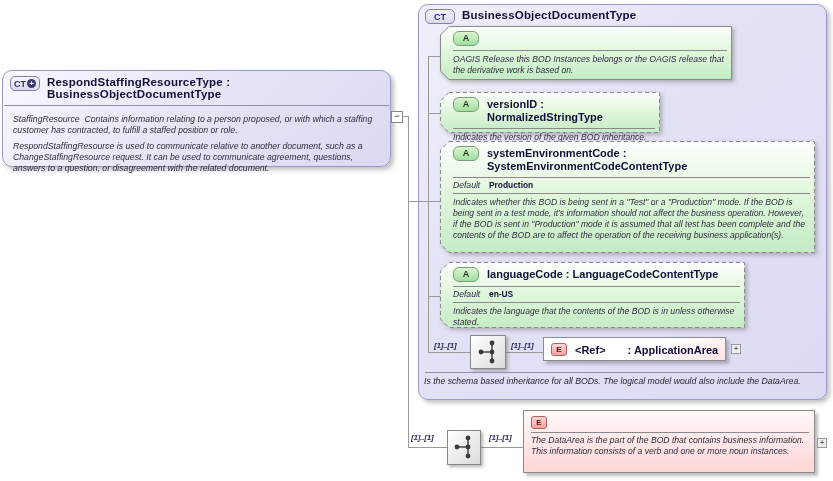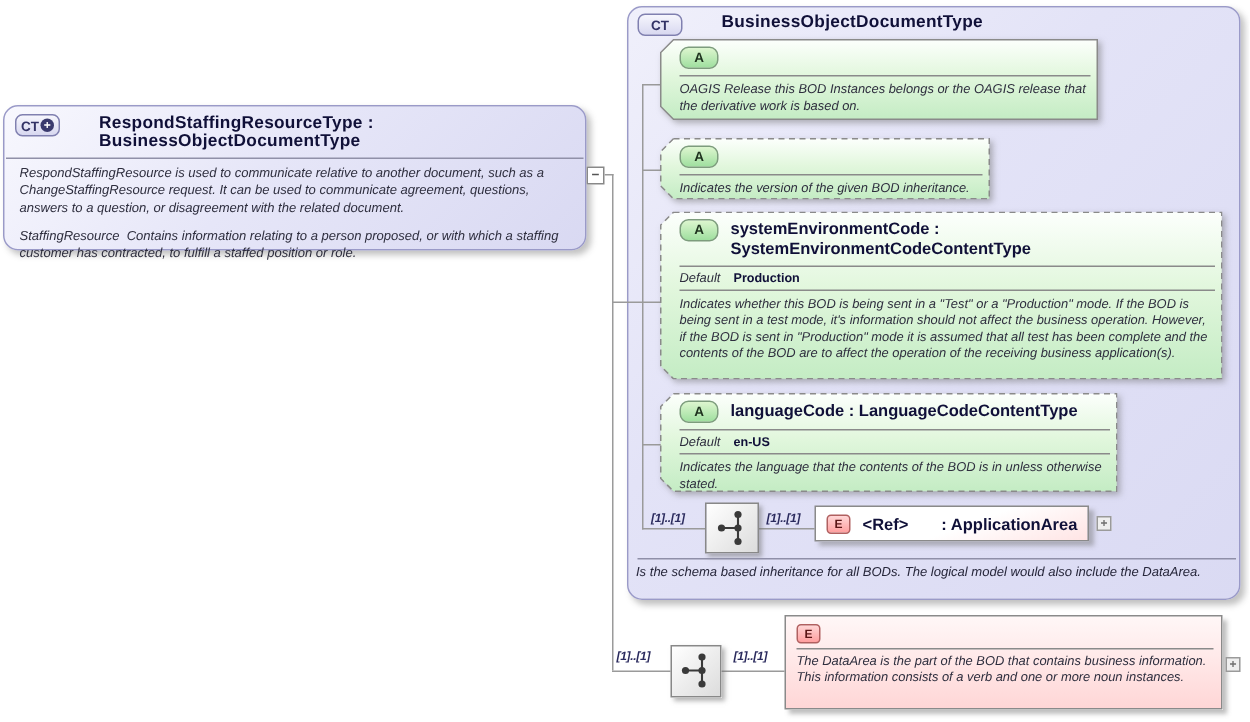--- a/index.html
+++ b/index.html
@@ -12,21 +12,21 @@
   
   .cline{position:absolute;background:#9a9a9a;z-index:1;}
   
   .bigbox{
     position:absolute;border:1px solid #9a9ac8;border-radius:10px;
     background:linear-gradient(135deg,#f8f8fe 0%,#e6e6f8 45%,#d9d9f2 100%);
     box-shadow:3px 3px 4px rgba(120,120,120,.45);
     z-index:2;box-sizing:border-box;
   }
   .box-head{display:flex;align-items:flex-start;gap:7px;padding:5px 8px 3px 7px;}
-  .box-title{font-weight:bold;font-size:11.5px;color:#101038;letter-spacing:.2px;margin-left:19px;}
+  .box-title{font-weight:bold;font-size:11.5px;color:#101038;letter-spacing:.2px;}
   .box-sep{border-top:1px solid #9090a8;margin:2px 1px 0 1px;}
   .para{font-style:italic;font-size:8.7px;line-height:1.3;color:#2e2e3e;
         padding:0 10px;white-space:pre-wrap;}
   
   .ct-icon{
     display:inline-flex;align-items:center;justify-content:center;gap:1px;
     height:13px;min-width:22px;padding:0 3px;
     border:1px solid #8080b0;border-radius:5px;
     background:linear-gradient(#f6f6fd,#d8d8f0);
     font-size:9px;font-weight:bold;color:#333366;flex:none;
@@ -109,22 +109,22 @@
 
 <div class="bigbox" style="left:2px;top:70px;width:389px;height:97px;">
   <div class="box-head">
     <span class="ct-icon">
       <span>CT</span>
         <span class="plus-circle">+</span>
     </span>
     <span class="box-title">RespondStaffingResourceType : BusinessObjectDocumentType</span>
   </div>
   <div class="box-sep"></div>
+  <div class="para" style="margin-top:8px;">StaffingResource  Contains information relating to a person proposed, or with which a staffing customer has contracted, to fulfill a staffed position or role.</div>
   <div class="para" style="margin-top:4px;">RespondStaffingResource is used to communicate relative to another document, such as a ChangeStaffingResource request. It can be used to communicate agreement, questions, answers to a question, or disagreement with the related document.</div>
-  <div class="para" style="margin-top:8px;">StaffingResource  Contains information relating to a person proposed, or with which a staffing customer has contracted, to fulfill a staffed position or role.</div>
 </div>
 
 <div class="minus-box" style="left:391px;top:111px;">−</div>
 <div class="cline" style="left:403px;top:116px;width:6px;height:1px;"></div>
 <div class="cline" style="left:408px;top:116px;width:1px;height:331px;"></div>
 <div class="cline" style="left:408px;top:201px;width:33px;height:1px;z-index:3;"></div>
 
 <div class="bigbox" style="left:418px;top:4px;width:409px;height:396px;background:linear-gradient(135deg,#f0f0fb 0%,#e3e3f7 40%,#dadaf3 100%);">
   <div class="box-head" style="padding:4px 8px 2px 6px;">
     <span class="ct-icon">CT</span>
@@ -150,20 +150,21 @@
   </div>
 </div>
 
 <div class="attr" style="left:440px;top:92px;width:220px;height:41px;">
   <svg class="attr-bg" width="220" height="41">
     <polygon points="9,0.5 219.5,0.5 219.5,40.5 9,40.5 0.5,32 0.5,9" fill="url(#gAttr)" stroke="#8a8a8a" stroke-width="1" stroke-dasharray="4 3"></polygon>
   </svg>
   <div class="attr-inner">
     <div class="attr-head">
       <span class="a-icon">A</span>
+      <span class="attr-title">versionID : NormalizedStringType</span>
     </div>
     <div class="hsep"></div>
     <div class="attr-desc">Indicates the version of the given BOD inheritance.</div>
   </div>
 </div>
 
 <div class="attr" style="left:440px;top:141px;width:375px;height:112px;">
   <svg class="attr-bg" width="375" height="112">
     <polygon points="9,0.5 374.5,0.5 374.5,111.5 9,111.5 0.5,103 0.5,9" fill="url(#gAttr)" stroke="#8a8a8a" stroke-width="1" stroke-dasharray="4 3"></polygon>
   </svg>

